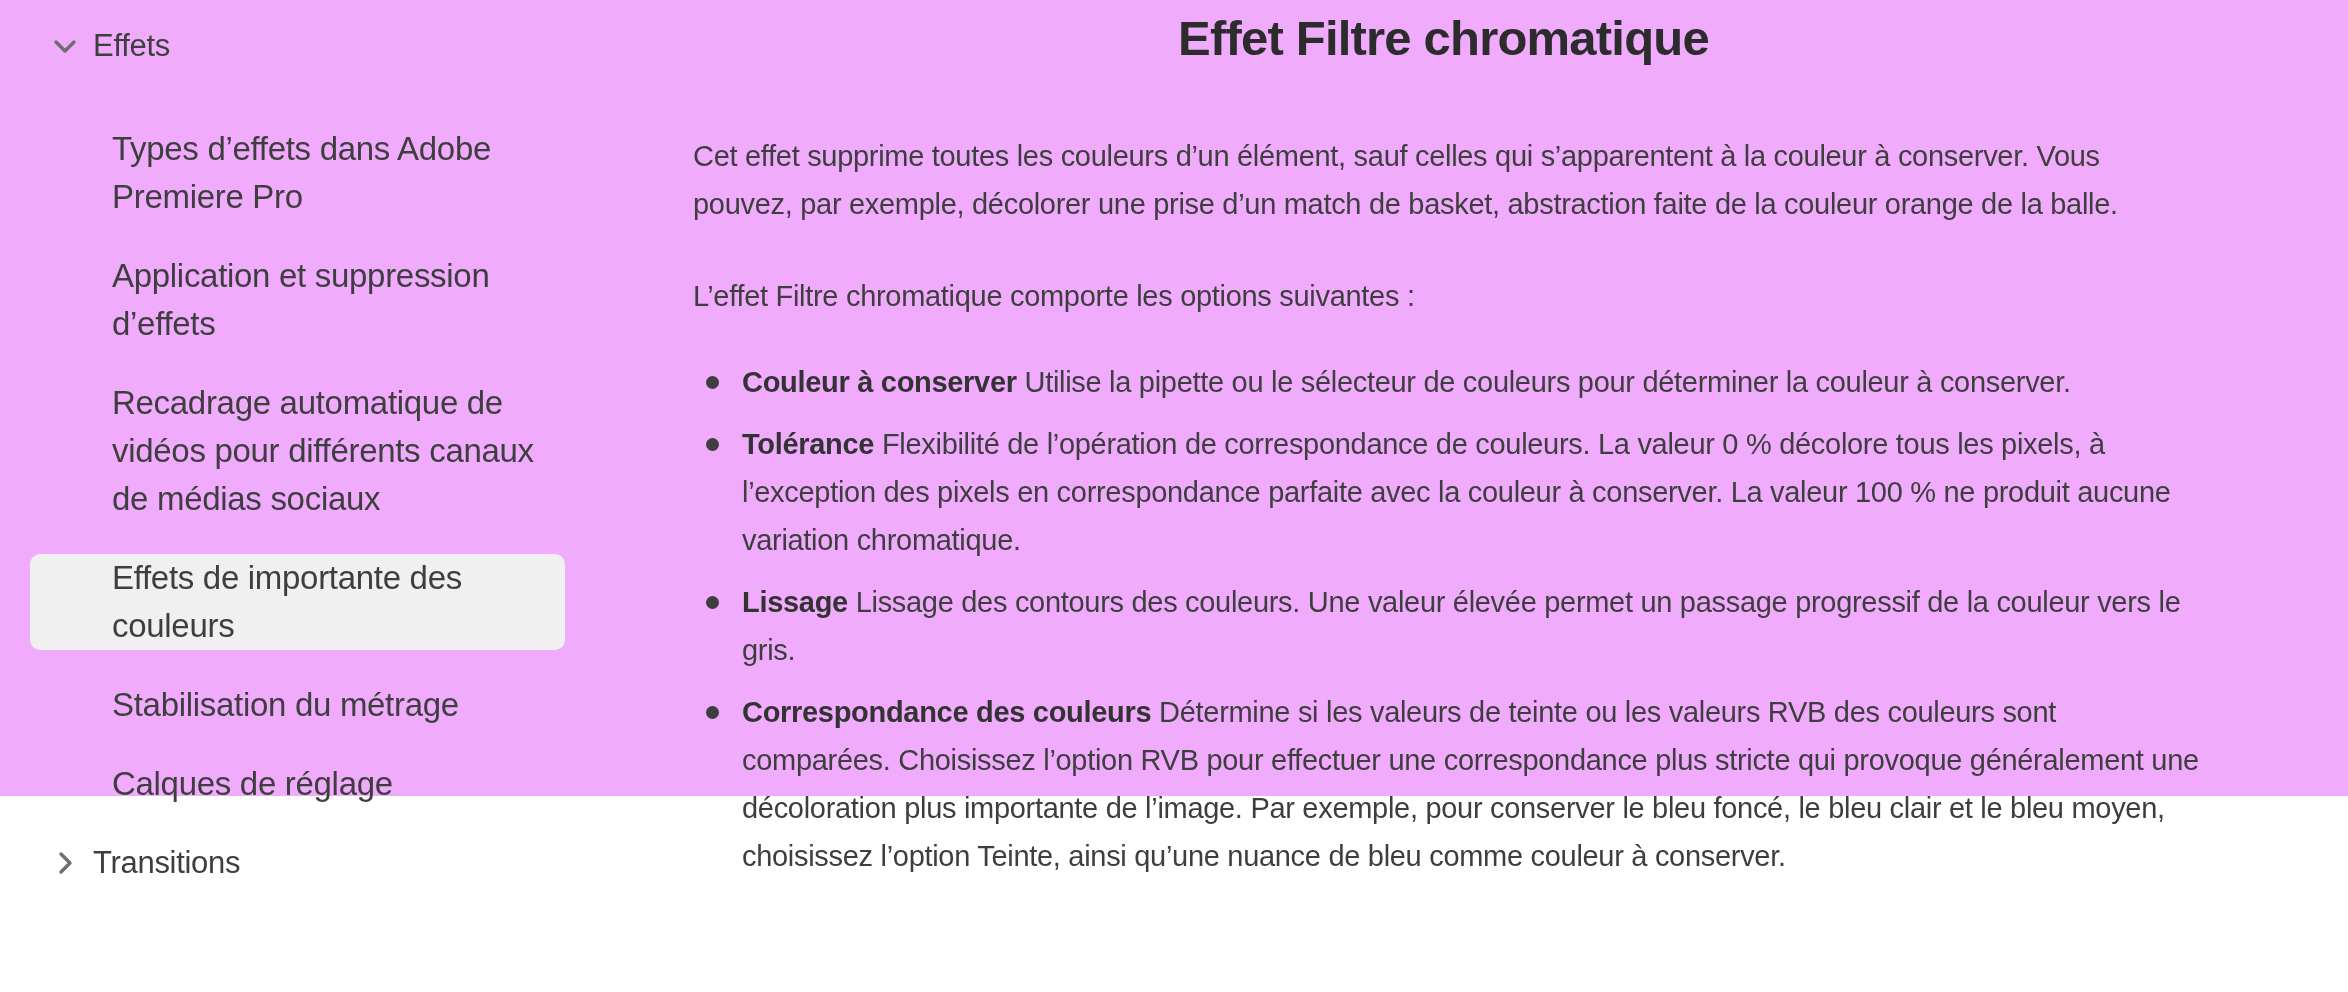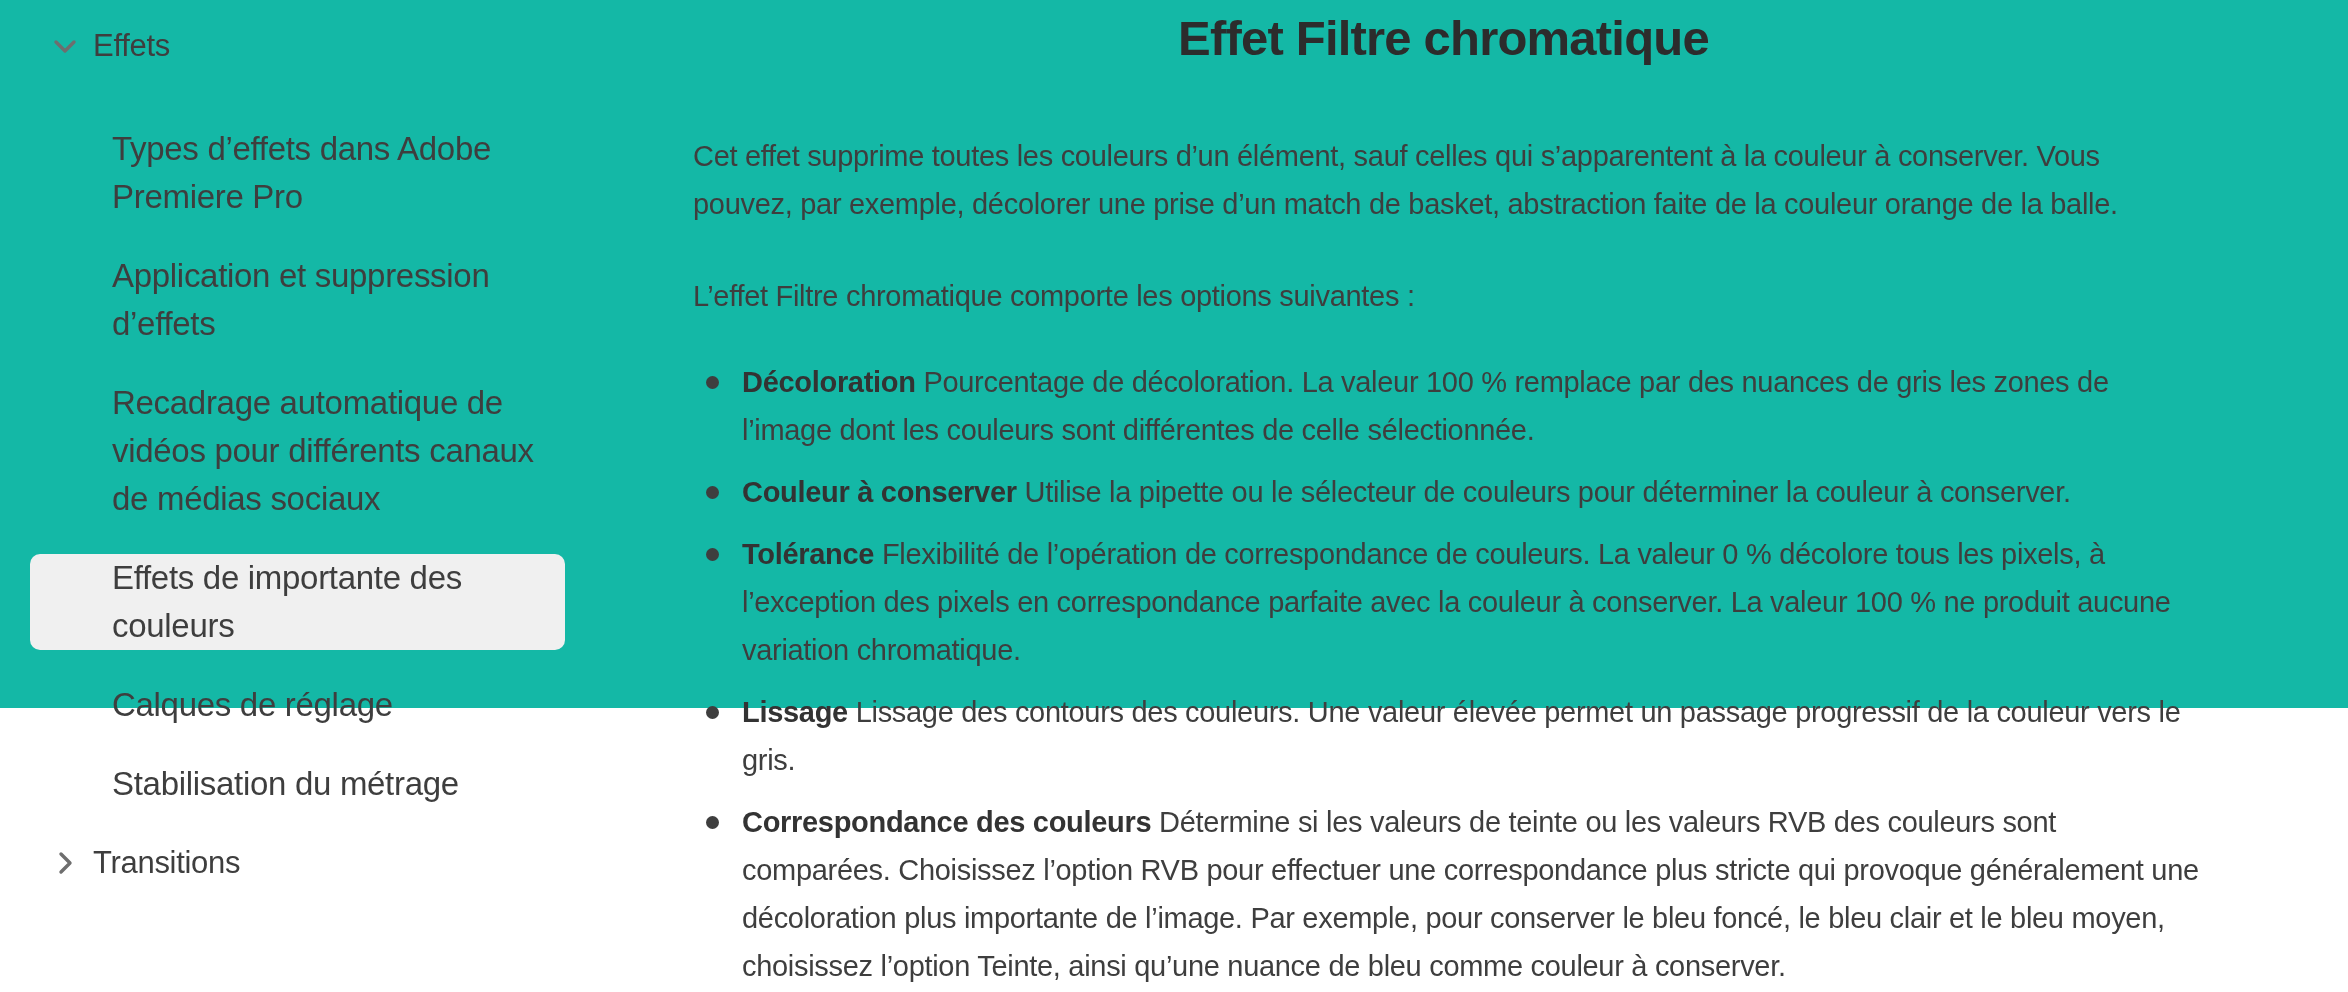--- a/index.html
+++ b/index.html
@@ -8,22 +8,22 @@
     background: #ffffff;
     width: 2348px;
     height: 992px;
     overflow: hidden;
     font-family: "Liberation Sans", "DejaVu Sans", sans-serif;
     color: #3e3e3e;
   }
   .page {
     position: relative;
     width: 2348px;
-    height: 708px;
-    background: #14b8a6;
+    height: 796px;
+    background: #f0abfc;
   }
 
   
   .sidebar {
     position: absolute;
     left: 0;
     top: 0;
     width: 640px;
     padding-top: 22px;
     box-sizing: border-box;
@@ -137,22 +137,22 @@
         </svg>
       </span>
       <span>Effets</span>
     </div>
 
     <ul class="side-items">
       <li><span class="liner">Types d’effets dans Adobe Premiere Pro</span></li>
       <li><span class="liner">Application et suppression d’effets</span></li>
       <li><span class="liner">Recadrage automatique de vidéos pour différents canaux de médias sociaux</span></li>
       <li class="selected"><span class="liner">Effets de importante des couleurs</span></li>
+      <li><span class="liner">Stabilisation du métrage</span></li>
       <li><span class="liner">Calques de réglage</span></li>
-      <li><span class="liner">Stabilisation du métrage</span></li>
     </ul>
 
     <div class="side-root transitions">
       <span class="chev">
         <svg width="26" height="26" viewBox="0 0 26 26" fill="none">
           <path d="M9 4 L18 13 L9 22" stroke="#6e6e6e" stroke-width="3.4" stroke-linecap="round" stroke-linejoin="round"></path>
         </svg>
       </span>
       <span>Transitions</span>
     </div>
@@ -161,21 +161,20 @@
 
   <main class="main">
 
     <h1>Effet Filtre chromatique</h1>
 
     <p class="intro">Cet effet supprime toutes les couleurs d’un élément, sauf celles qui s’apparentent à la couleur à conserver. Vous pouvez, par exemple, décolorer une prise d’un match de basket, abstraction faite de la couleur orange de la balle.</p>
 
     <p class="lead">L’effet Filtre chromatique comporte les options suivantes :</p>
 
     <ul class="options">
-      <li><b>Décoloration</b><span> Pourcentage de décoloration. La valeur 100 % remplace par des nuances de gris les zones de l’image dont les couleurs sont différentes de celle sélectionnée.</span></li>
       <li><b>Couleur à conserver</b><span> Utilise la pipette ou le sélecteur de couleurs pour déterminer la couleur à conserver.</span></li>
       <li><b>Tolérance</b><span> Flexibilité de l’opération de correspondance de couleurs. La valeur 0 % décolore tous les pixels, à l’exception des pixels en correspondance parfaite avec la couleur à conserver. La valeur 100 % ne produit aucune variation chromatique.</span></li>
       <li><b>Lissage</b><span> Lissage des contours des couleurs. Une valeur élevée permet un passage progressif de la couleur vers le gris.</span></li>
       <li><b>Correspondance des couleurs</b><span> Détermine si les valeurs de teinte ou les valeurs RVB des couleurs sont comparées. Choisissez l’option RVB pour effectuer une correspondance plus stricte qui provoque généralement une décoloration plus importante de l’image. Par exemple, pour conserver le bleu foncé, le bleu clair et le bleu moyen, choisissez l’option Teinte, ainsi qu’une nuance de bleu comme couleur à conserver.</span></li>
     </ul>
 
   </main>
 
 </div>
 

